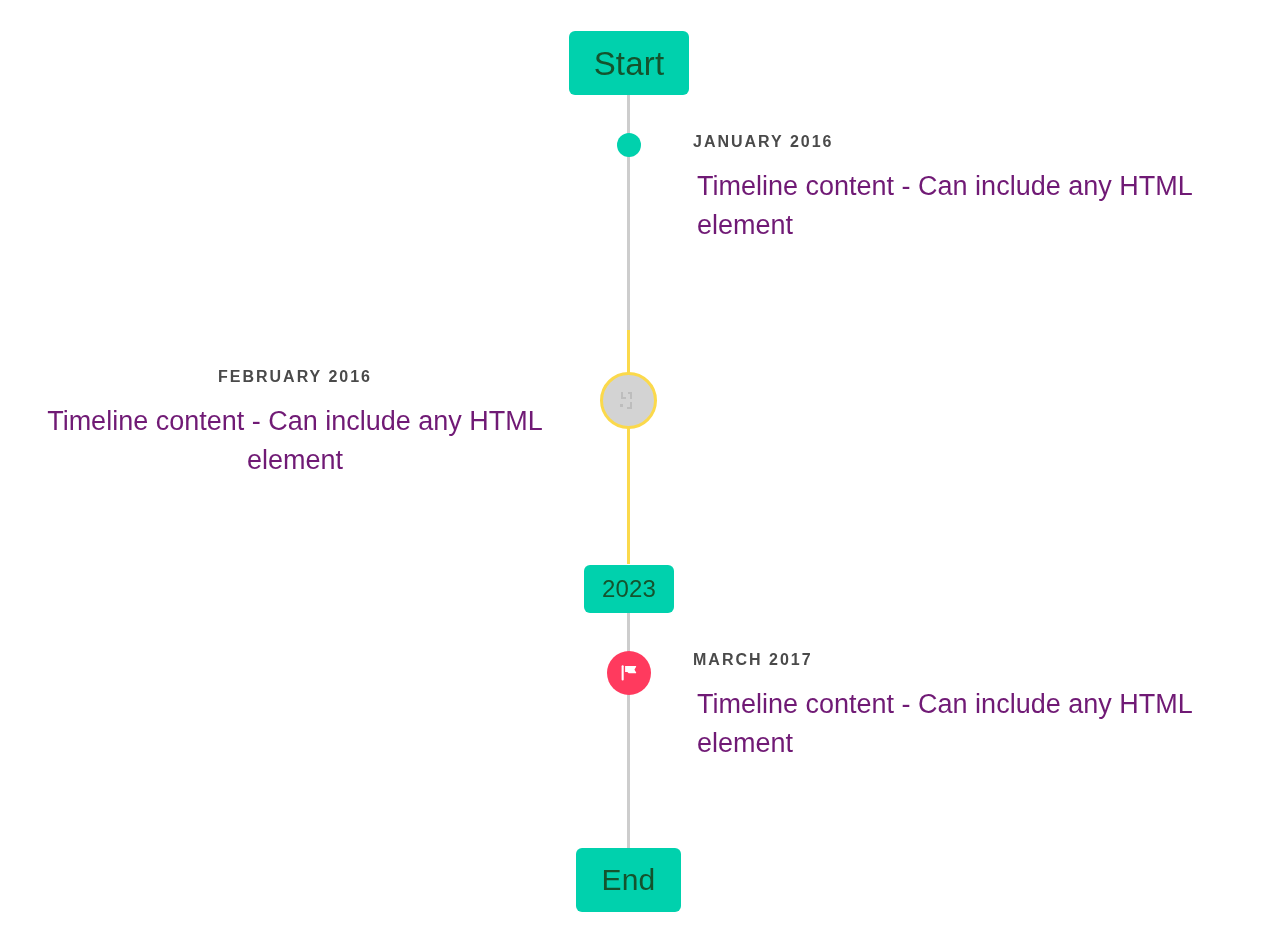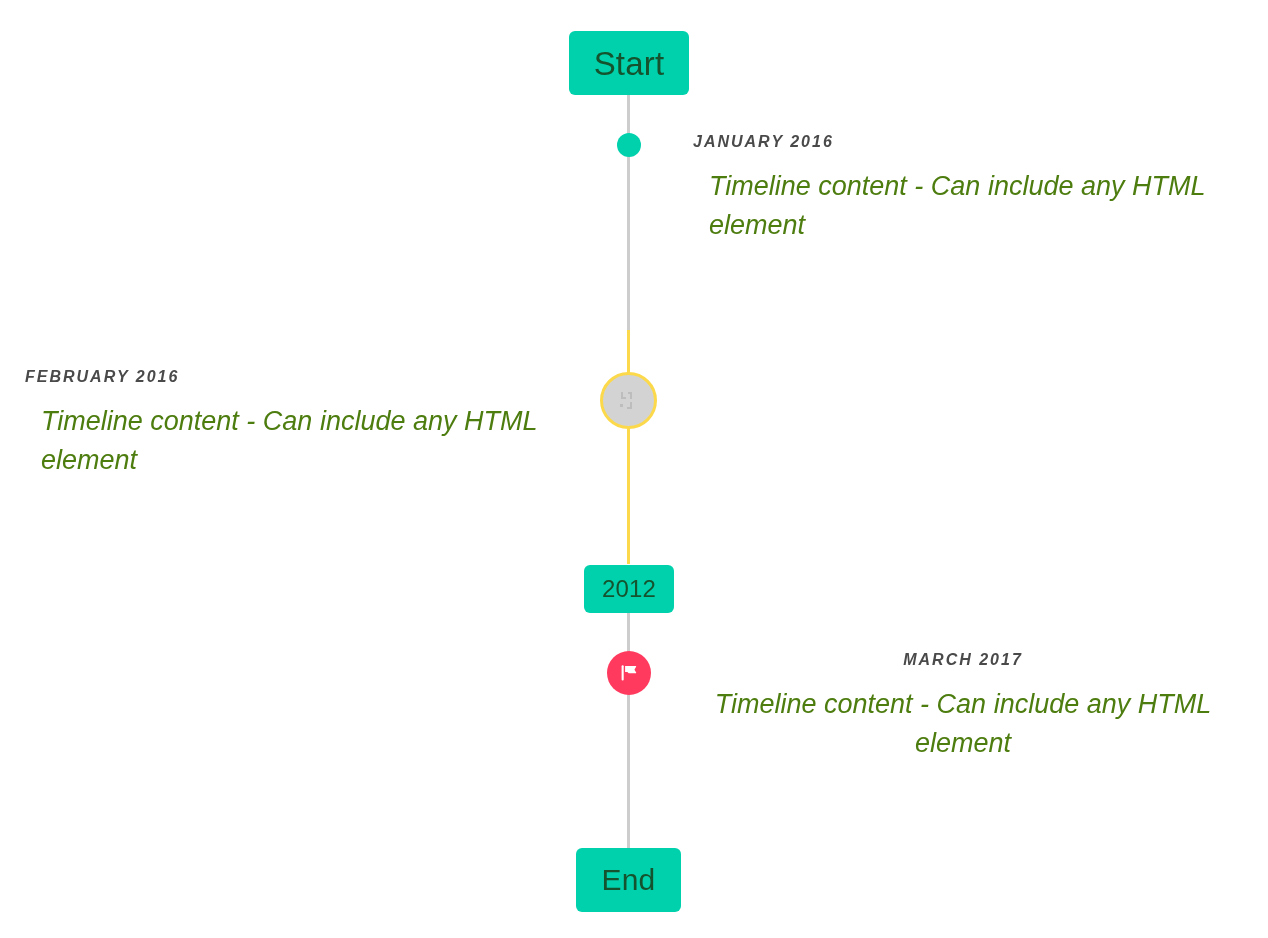--- a/index.html
+++ b/index.html
@@ -111,45 +111,44 @@
   .marker-flag-mar {
     left: 607px; top: 651px;
     width: 44px; height: 44px;
     background: #ff3a5e;
   }
   .marker-flag-mar svg { display: block; }
 
   
   .entry {
     position: absolute;
-    font-style: italic;
   }
   .entry-label {
     font-size: 16px;
     font-weight: 700;
     letter-spacing: 2.0px;
     color: #4a4a4a;
     text-transform: uppercase;
     margin: 0 0 16px 0;
     line-height: 1.1;
   }
   .entry-body {
     font-size: 27px;
     font-weight: 400;
-    color: #4d7c0f;
+    color: #701a75;
     line-height: 1.45;
-    margin: 16px;
+    margin: 4px;
   }
 
   .entry-right { left: 693px; width: 540px; text-align: left; }
-  .entry-left  { left:  25px; width: 540px; text-align: left; }
+  .entry-left  { left:  25px; width: 540px; text-align: center; }
 
   .entry-jan { top: 133px; }
   .entry-feb { top: 368px; }
-  .entry-mar { top: 651px; text-align: center; }
+  .entry-mar { top: 651px; }
 </style>
 </head>
 <body>
 
 <div class="timeline-root">
 
   <div class="axis-line seg-start-to-jan"></div>
   <div class="axis-line seg-jan-to-feb"></div>
   <div class="axis-line accent seg-feb-top"></div>
   <div class="axis-line accent seg-feb-bottom"></div>
@@ -173,21 +172,21 @@
       <i class="b5"></i>
         <i class="b6"></i>
         <i class="b7"></i>
     </span>
   </div>
   <div class="entry entry-left entry-feb">
     <div class="entry-label">FEBRUARY 2016</div>
     <div class="entry-body">Timeline content - Can include any HTML element</div>
   </div>
 
-  <div class="badge badge-year">2012</div>
+  <div class="badge badge-year">2023</div>
 
   <div class="marker marker-flag-mar">
     <svg width="24" height="24" viewBox="0 0 24 24" aria-hidden="true">
       <rect x="4.6" y="4.2" width="2.1" height="15.4" rx="1" fill="#ffffff"></rect>
       <path d="M8.1 5.0 h10.6 a0.5 0.5 0 0 1 0.45 0.75 l-1.5 2.6 a0.6 0.6 0 0 0 0 0.6 l1.5 2.6 a0.5 0.5 0 0 1 -0.45 0.75 h-6.6 a1 1 0 0 1 -0.75 -0.33 l-0.55 -0.6 a1 1 0 0 0 -0.75 -0.33 h-1.95 z" fill="#ffffff"></path>
     </svg>
   </div>
   <div class="entry entry-right entry-mar">
     <div class="entry-label">MARCH 2017</div>
     <div class="entry-body">Timeline content - Can include any HTML element</div>

